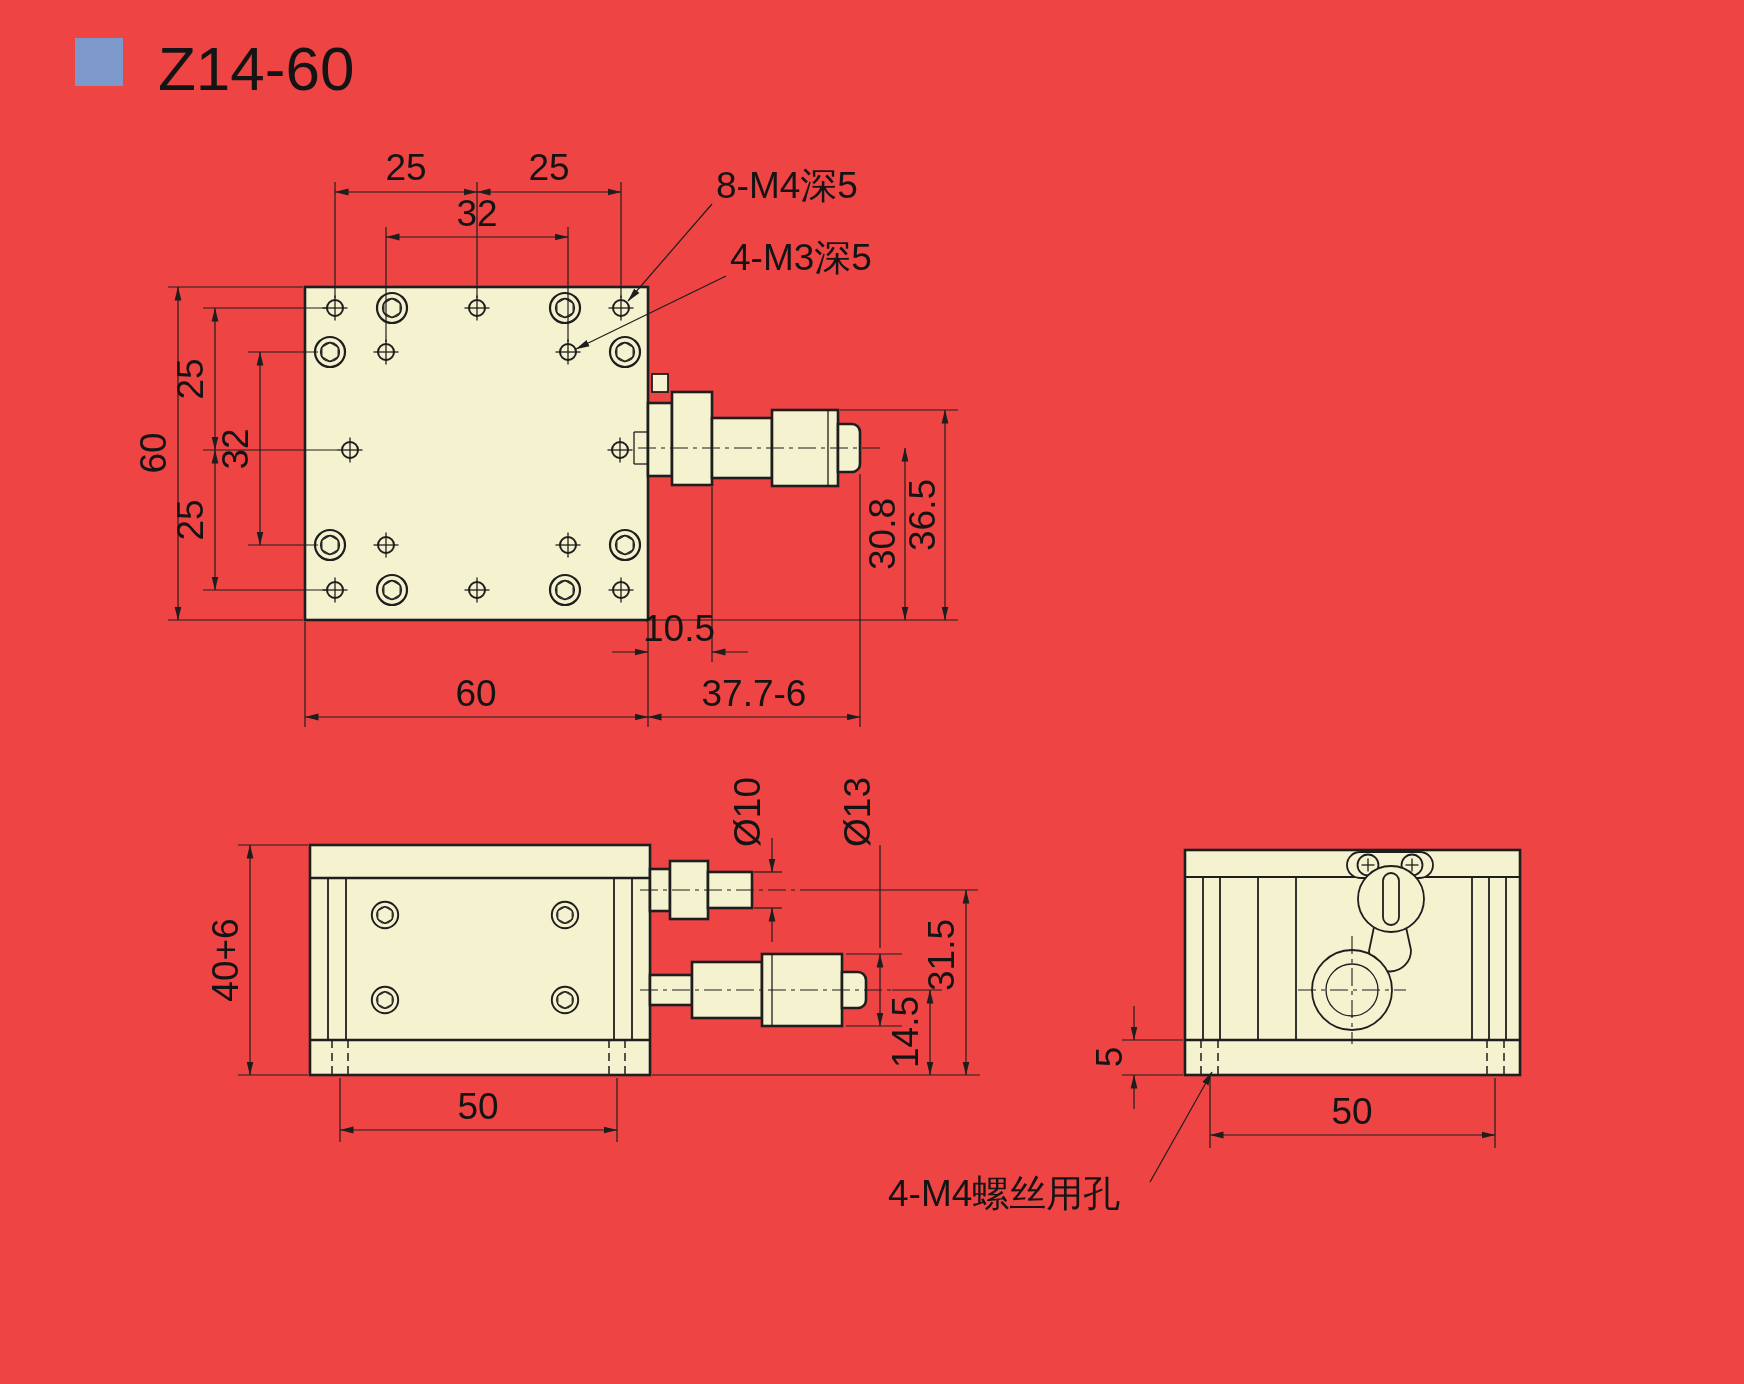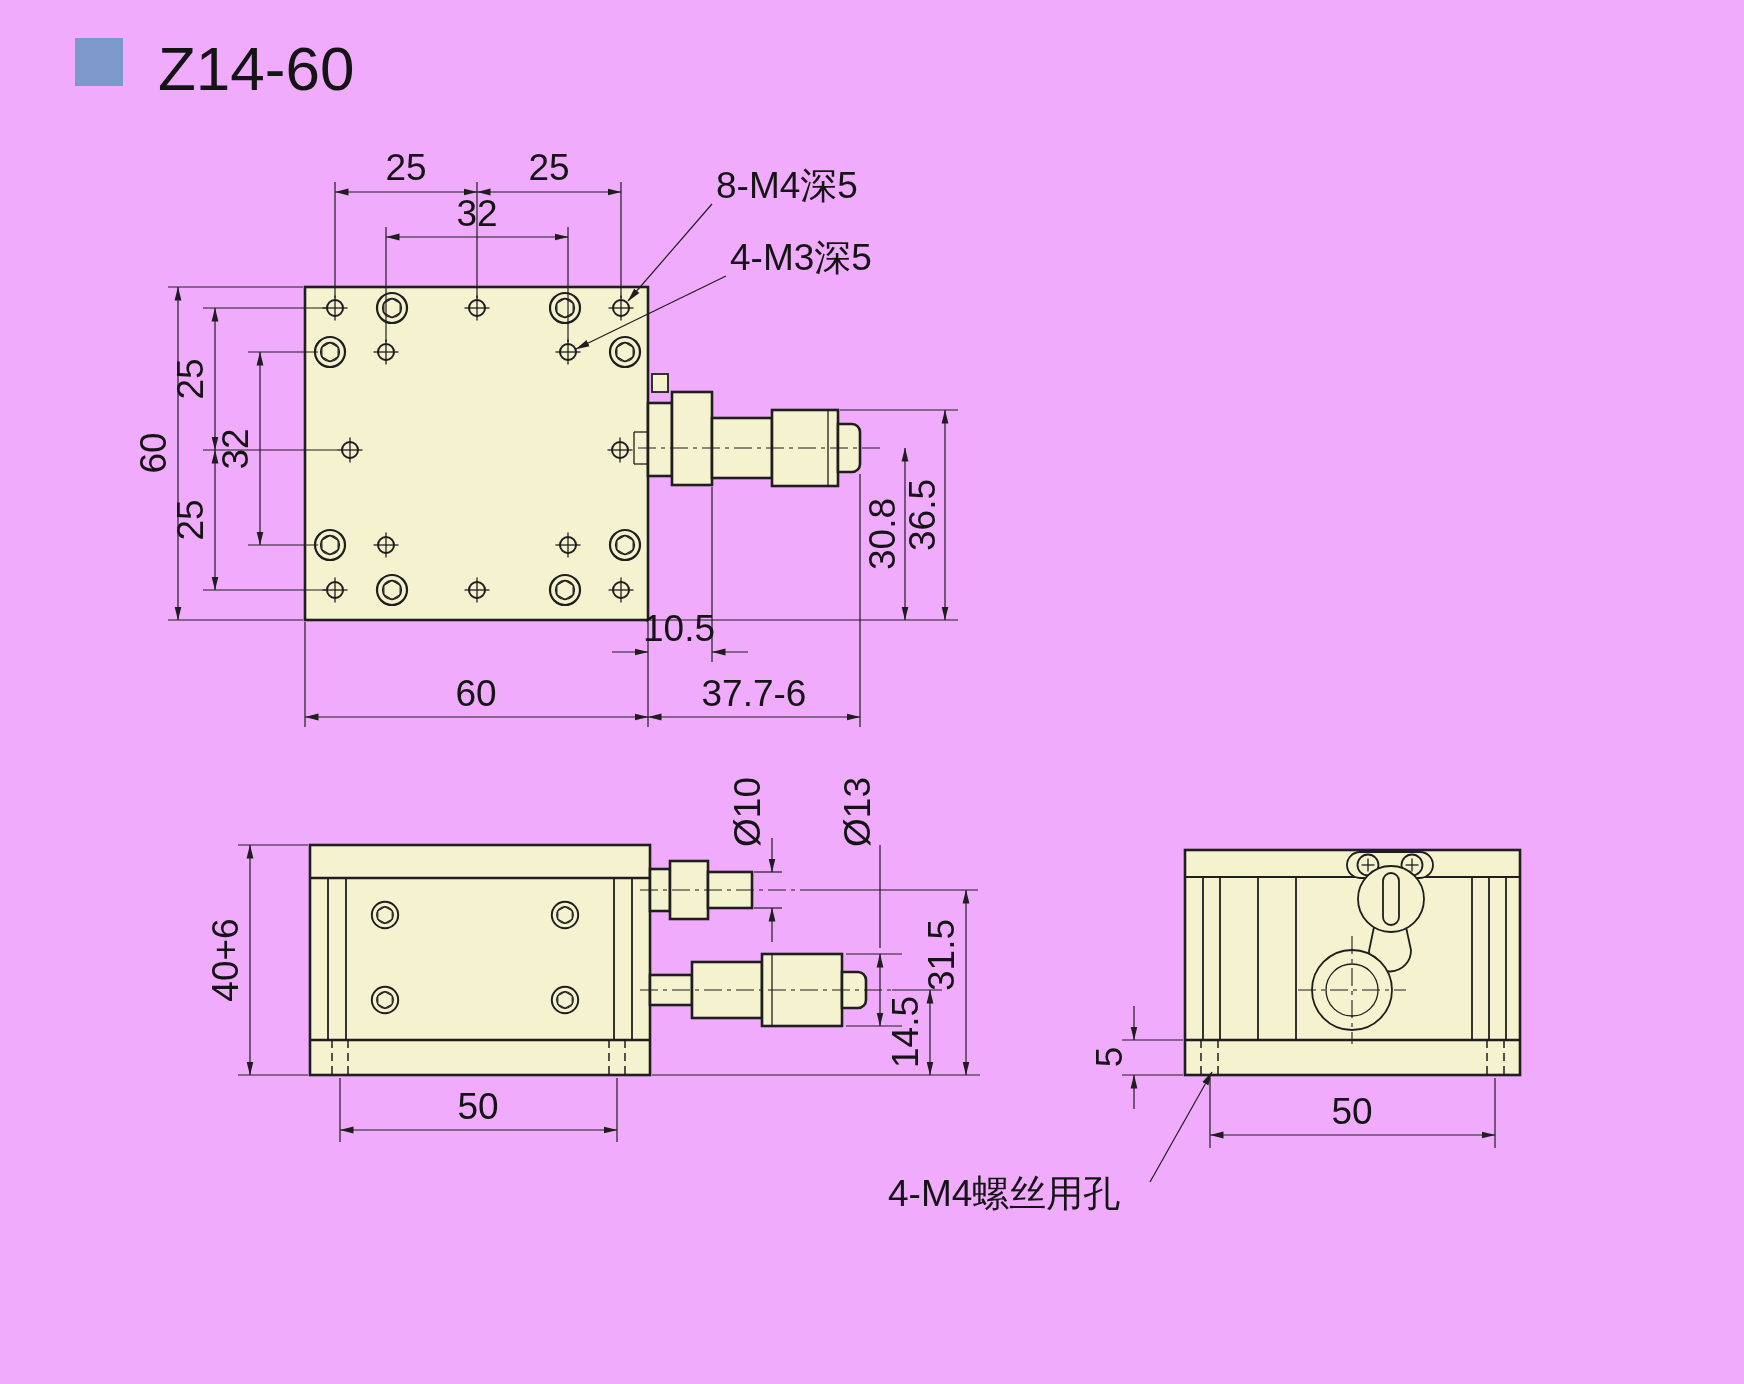--- a/index.html
+++ b/index.html
@@ -1,16 +1,16 @@
 <!DOCTYPE html>
 <html><head>
 <meta charset="utf-8">
 <style>
   html,body{margin:0;padding:0;background:#e9e8e5;}
-  .canvas{position:relative;width:1744px;height:1384px;background:#f0abfc;font-family:"Liberation Sans",sans-serif;overflow:hidden;}
+  .canvas{position:relative;width:1744px;height:1384px;background:#ef4444;font-family:"Liberation Sans",sans-serif;overflow:hidden;}
   svg{position:absolute;left:0;top:0;}
   .objf{fill:#f5f2cf;stroke:#1e1e1e;stroke-width:2.6;}
   .obj{fill:none;stroke:#1e1e1e;stroke-width:2.6;}
   .objf2{fill:#f5f2cf;stroke:#1e1e1e;stroke-width:1.8;}
   .obj2{fill:none;stroke:#1e1e1e;stroke-width:1.8;}
   .thin{fill:none;stroke:#1e1e1e;stroke-width:1.3;}
   .ext{fill:none;stroke:#1e1e1e;stroke-width:1.2;}
   .dim{fill:none;stroke:#1e1e1e;stroke-width:1.2;marker-start:url(#ah);marker-end:url(#ah);}
   .dime{fill:none;stroke:#1e1e1e;stroke-width:1.2;marker-end:url(#ah);}
   .cl{fill:none;stroke:#1e1e1e;stroke-width:1.1;stroke-dasharray:18 5 4 5;}

